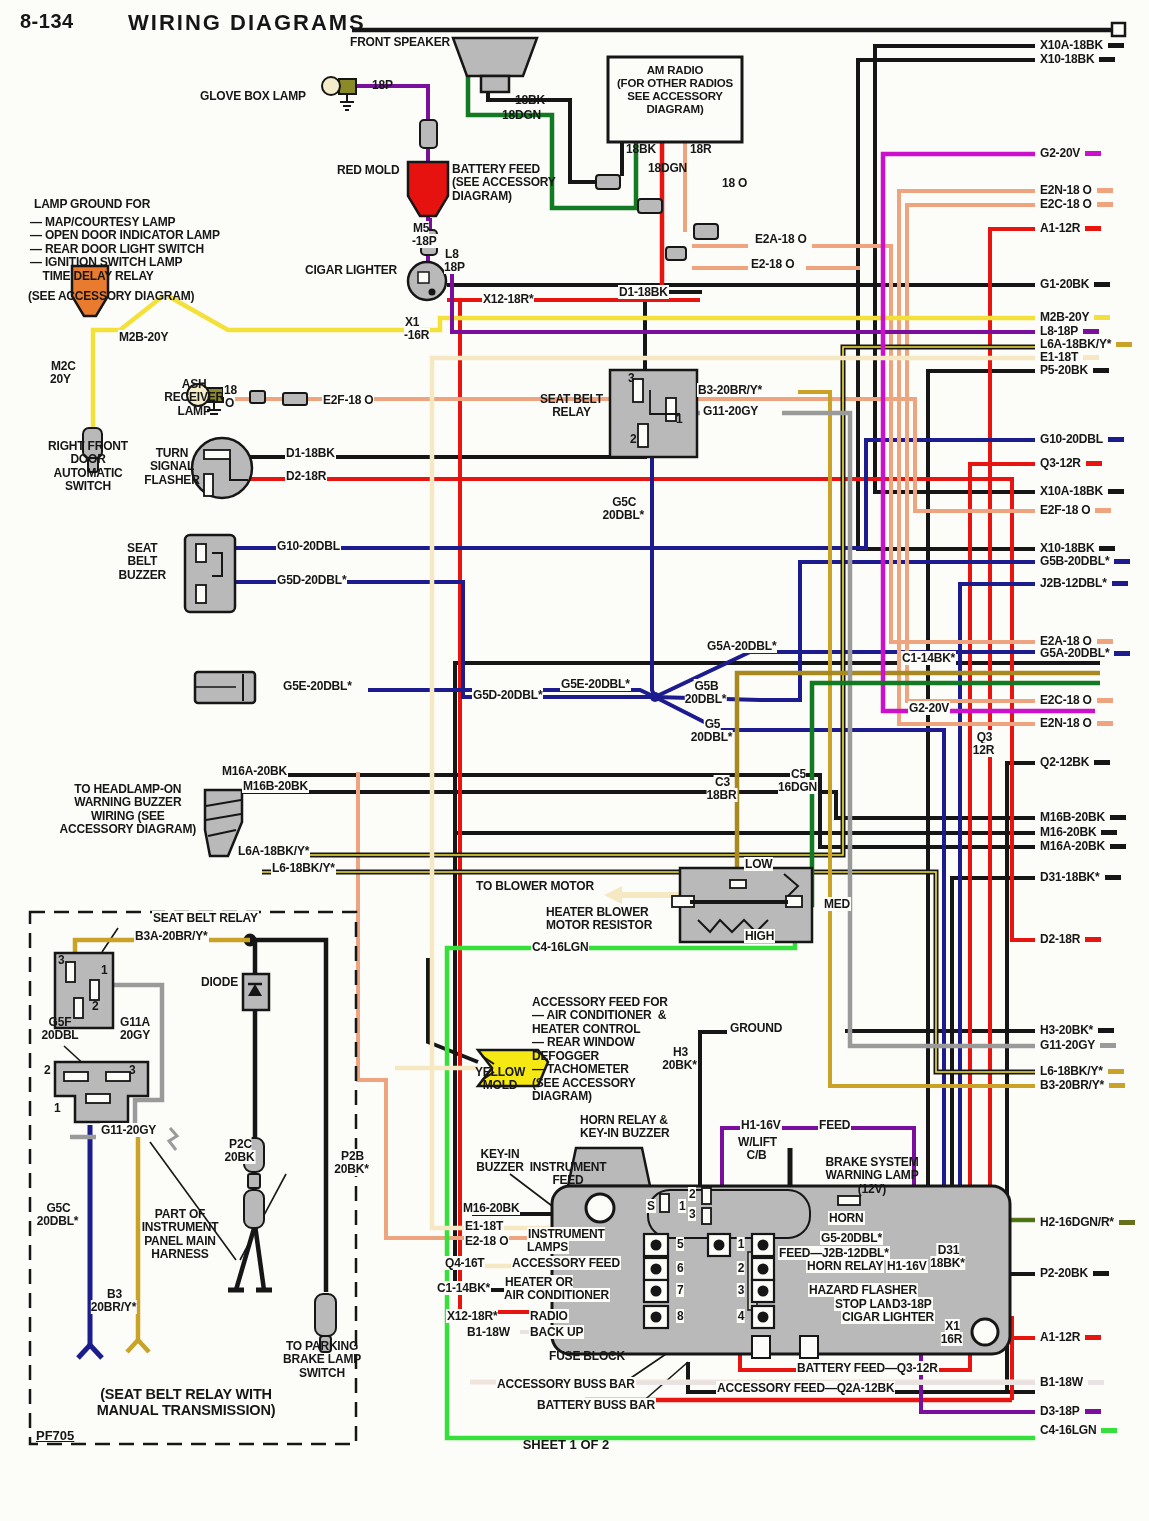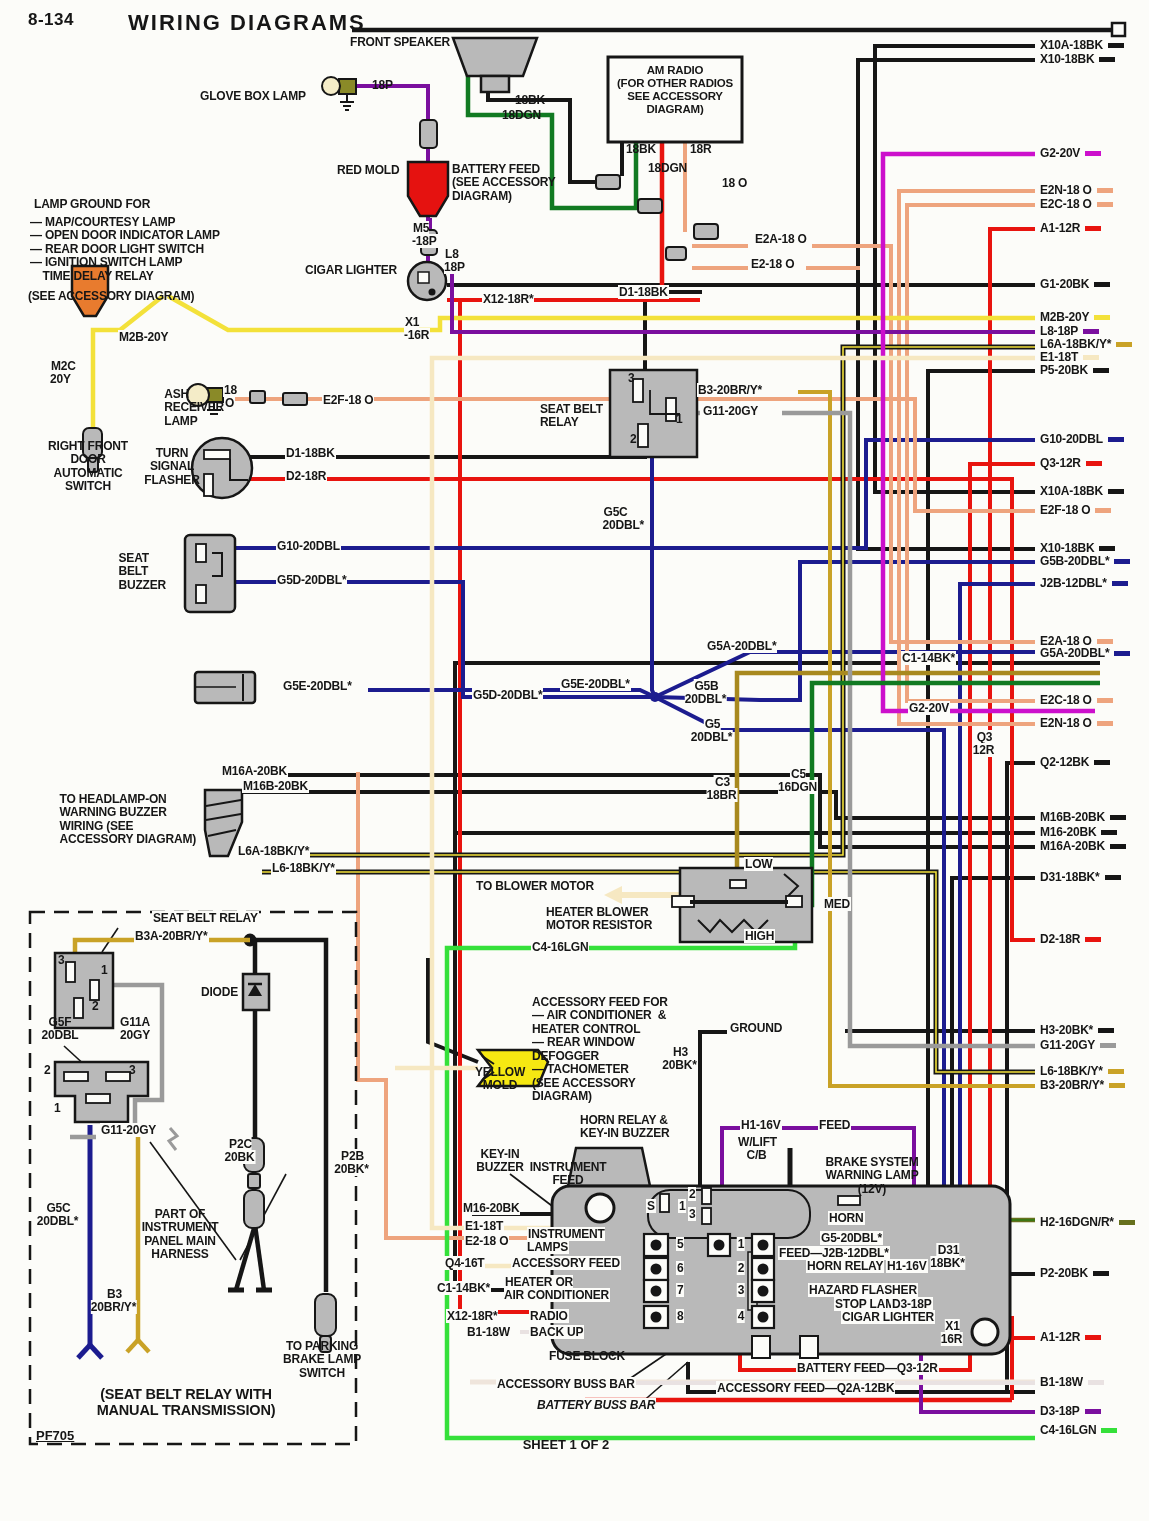--- a/index.html
+++ b/index.html
@@ -5,24 +5,24 @@
   html,body{margin:0;padding:0;}
   body{width:1149px;height:1521px;position:relative;background:#fcfcf9;
        font-family:"Liberation Sans",sans-serif;overflow:hidden;}
   #stage{position:absolute;inset:0;width:1149px;height:1521px;}
   svg{position:absolute;inset:0;z-index:1;}
   #labels{position:absolute;inset:0;z-index:2;}
   .lbl{position:absolute;font-weight:700;font-size:12px;line-height:1.12;
        letter-spacing:-0.2px;color:#161616;white-space:pre;}
   .lbl.bg span.t{background:#fcfcf9;padding:0 1px;}
   .lbl.ac{transform:translateX(-50%);text-align:center;}
-  .lbl.ar{transform:translateX(-100%);text-align:left;margin-top:10px;}
+  .lbl.ar{transform:translateX(-100%);text-align:center;}
   .stub{display:inline-block;width:16px;height:5px;margin-left:5px;vertical-align:middle;}
   .hdr{position:absolute;font-weight:700;color:#161616;z-index:3;}
-  #page-number{left:28px;top:10px;font-size:17px;letter-spacing:.5px;}
+  #page-number{left:20px;top:10px;font-size:20px;letter-spacing:.5px;}
   #section-title{left:128px;top:10px;font-size:22px;letter-spacing:2px;}
   #sheet{left:566px;top:1437px;font-size:13px;transform:translateX(-50%);}
   #caption{left:574px;top:1455px;font-size:17.5px;font-style:italic;transform:translateX(-50%);white-space:pre;}
   #pf705{left:36px;top:1428px;font-size:13px;text-decoration:underline;}
   
   .wk{stroke:#161616}.wr{stroke:#e8140f}.wn{stroke:#1c1c8f}.wt{stroke:#eea47e}
   .wy{stroke:#f3e13a}.wdy{stroke:#c9a227}.wbr{stroke:#a8891f}.wol{stroke:#66701d}
   .wp{stroke:#7a0f9e}.wm{stroke:#cc10cc}.wgy{stroke:#9a9a9a}.wg{stroke:#117a22}
   .wlg{stroke:#35e03a}.wcr{stroke:#f6e8c2}.wpc{stroke:#efe5dc}.wow{stroke:#e9e2e2}
   polyline,line{fill:none;stroke-linejoin:miter;stroke-linecap:butt;}
@@ -569,21 +569,21 @@
 18BK*</span></div>
       <div class="lbl bg" style="left: 808px; top: 1284px;"><span class="t">HAZARD FLASHER</span></div>
       <div class="lbl bg" style="left: 834px; top: 1298px;"><span class="t">STOP LAMP</span></div>
       <div class="lbl bg" style="left: 891px; top: 1298px;"><span class="t">D3-18P</span></div>
       <div class="lbl bg" style="left: 841px; top: 1311px;"><span class="t">CIGAR LIGHTER</span></div>
       <div class="lbl bg ac" style="left: 952px; top: 1320px;"><span class="t">X1
 16R</span></div>
       <div class="lbl bg" style="left: 796px; top: 1362px;"><span class="t">BATTERY FEED—Q3-12R</span></div>
       <div class="lbl bg" style="left: 496px; top: 1378px;"><span class="t">ACCESSORY BUSS BAR</span></div>
       <div class="lbl bg" style="left: 716px; top: 1382px;"><span class="t">ACCESSORY FEED—Q2A-12BK</span></div>
-      <div class="lbl bg" style="left: 536px; top: 1399px; font-style: italic;"><span class="t">BATTERY BUSS BAR</span></div>
+      <div class="lbl bg" style="left: 536px; top: 1399px;"><span class="t">BATTERY BUSS BAR</span></div>
       <div class="lbl bg" style="left: 152px; top: 912px;"><span class="t">SEAT BELT RELAY</span></div>
       <div class="lbl bg" style="left: 134px; top: 930px;"><span class="t">B3A-20BR/Y*</span></div>
       <div class="lbl" style="left: 58px; top: 954px;"><span class="t">3</span></div>
       <div class="lbl" style="left: 101px; top: 964px;"><span class="t">1</span></div>
       <div class="lbl" style="left: 92px; top: 1000px;"><span class="t">2</span></div>
       <div class="lbl ac" style="left: 60px; top: 1016px;"><span class="t">G5F
 20DBL</span></div>
       <div class="lbl ac" style="left: 135px; top: 1016px;"><span class="t">G11A
 20GY</span></div>
       <div class="lbl" style="left: 44px; top: 1064px;"><span class="t">2</span></div>

